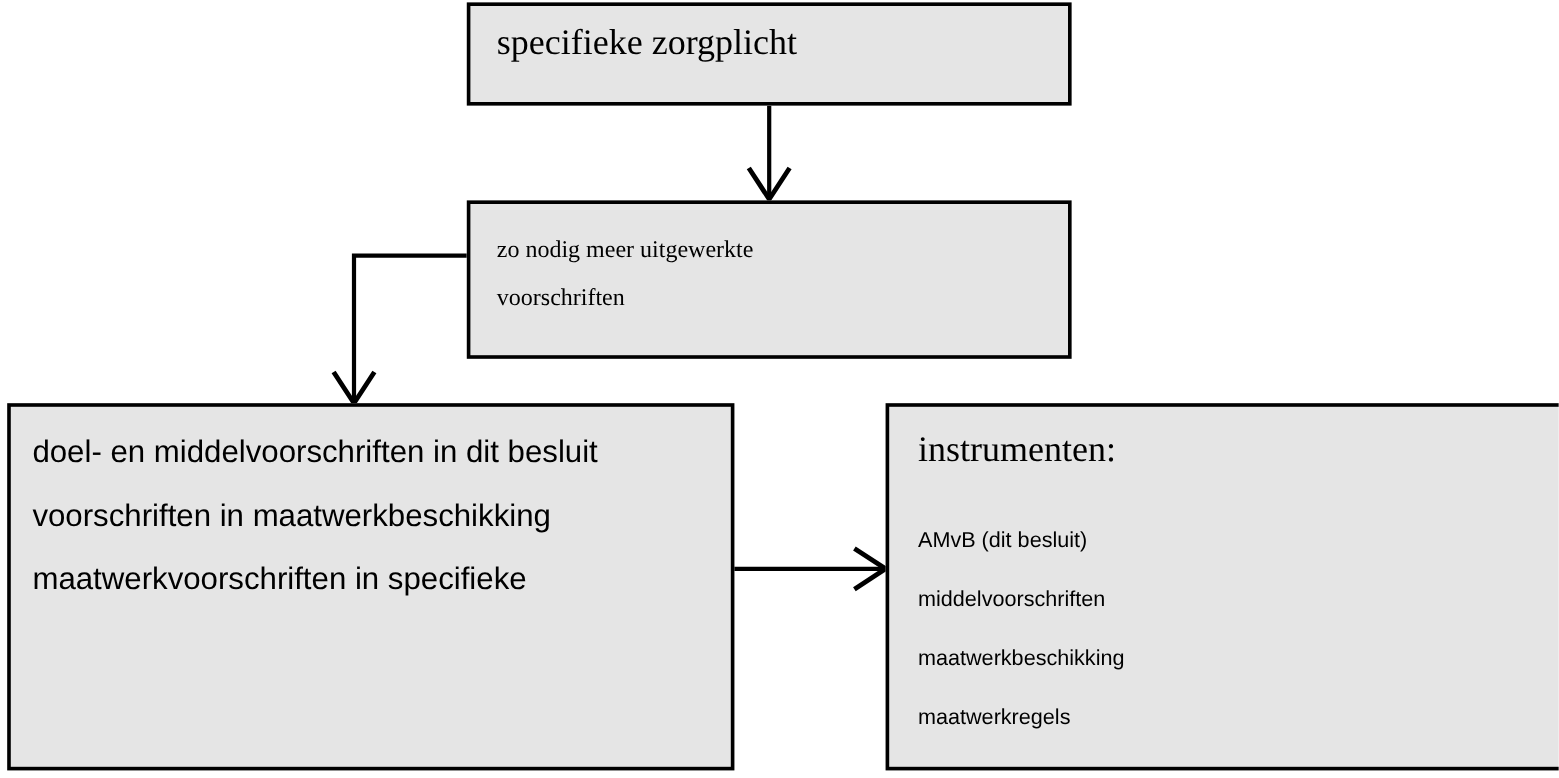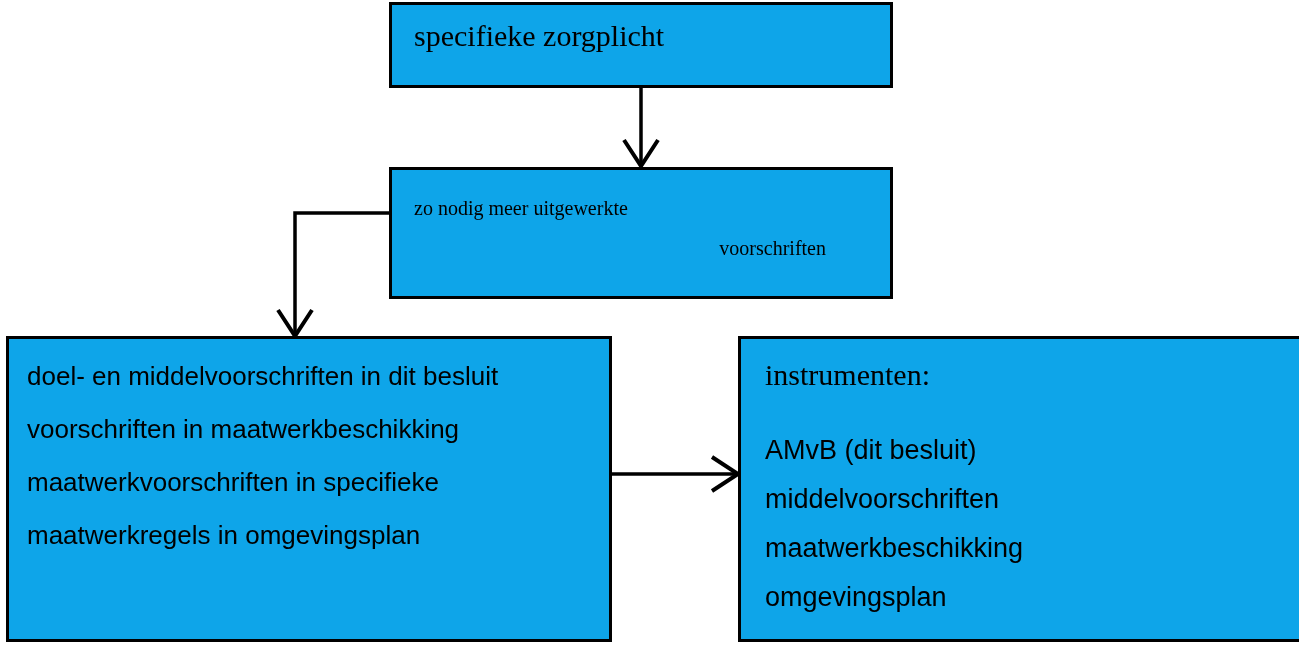--- a/index.html
+++ b/index.html
@@ -16,21 +16,21 @@
     position: relative;
     width: 1299px;
     height: 648px;
     background: #ffffff;
     overflow: hidden;
   }
   .node {
     position: absolute;
     box-sizing: border-box;
     border: 3px solid #000000;
-    background: #0ea5e9;
+    background: #e5e5e5;
     text-decoration: underline;
   }
   
   #node-zorgplicht {
     left: 389px;
     top: 2px;
     width: 504px;
     height: 86px;
   }
   #node-zorgplicht .txt {
@@ -52,21 +52,21 @@
   #node-voorschriften .txt {
     position: absolute;
     left: 22px;
     top: 18px;
     width: 460px;
     font-family: "Liberation Serif", serif;
     font-size: 20px;
     line-height: 40px;
   }
   #node-voorschriften .l1 { text-align: left; }
-  #node-voorschriften .l2 { text-align: right; padding-right: 48px; }
+  #node-voorschriften .l2 { text-align: left; padding-right: 48px; }
 
   
   #node-doelmiddel {
     left: 6px;
     top: 336px;
     width: 606px;
     height: 306px;
   }
   #node-doelmiddel .list {
     position: absolute;
@@ -98,21 +98,21 @@
     width: 480px;
   }
   #node-instrumenten .heading {
     font-family: "Liberation Serif", serif;
     font-size: 30px;
     line-height: 40px;
     margin-bottom: 36px;
   }
   #node-instrumenten .item {
     font-family: "Liberation Sans", sans-serif;
-    font-size: 27px;
+    font-size: 18px;
     line-height: 39px;
     margin-bottom: 10px;
   }
   #node-instrumenten .item:last-child { margin-bottom: 0; }
 
   
   .edge {
     position: absolute;
     left: 0;
     top: 0;
@@ -163,27 +163,26 @@
       <div class="l1">zo nodig meer uitgewerkte</div>
       <div class="l2">voorschriften</div>
     </div>
   </div>
 
   <div class="node" id="node-doelmiddel">
     <div class="list">
       <div class="item">doel- en middelvoorschriften in dit besluit</div>
       <div class="item">voorschriften in maatwerkbeschikking</div>
       <div class="item">maatwerkvoorschriften in specifieke</div>
-      <div class="item">maatwerkregels in omgevingsplan</div>
     </div>
   </div>
 
   <div class="node" id="node-instrumenten">
     <div class="inner">
       <div class="heading">instrumenten:</div>
       <div class="item">AMvB (dit besluit)</div>
       <div class="item">middelvoorschriften</div>
       <div class="item">maatwerkbeschikking</div>
-      <div class="item">omgevingsplan</div>
+      <div class="item">maatwerkregels</div>
     </div>
   </div>
 
 </div>
 
 </body></html>

